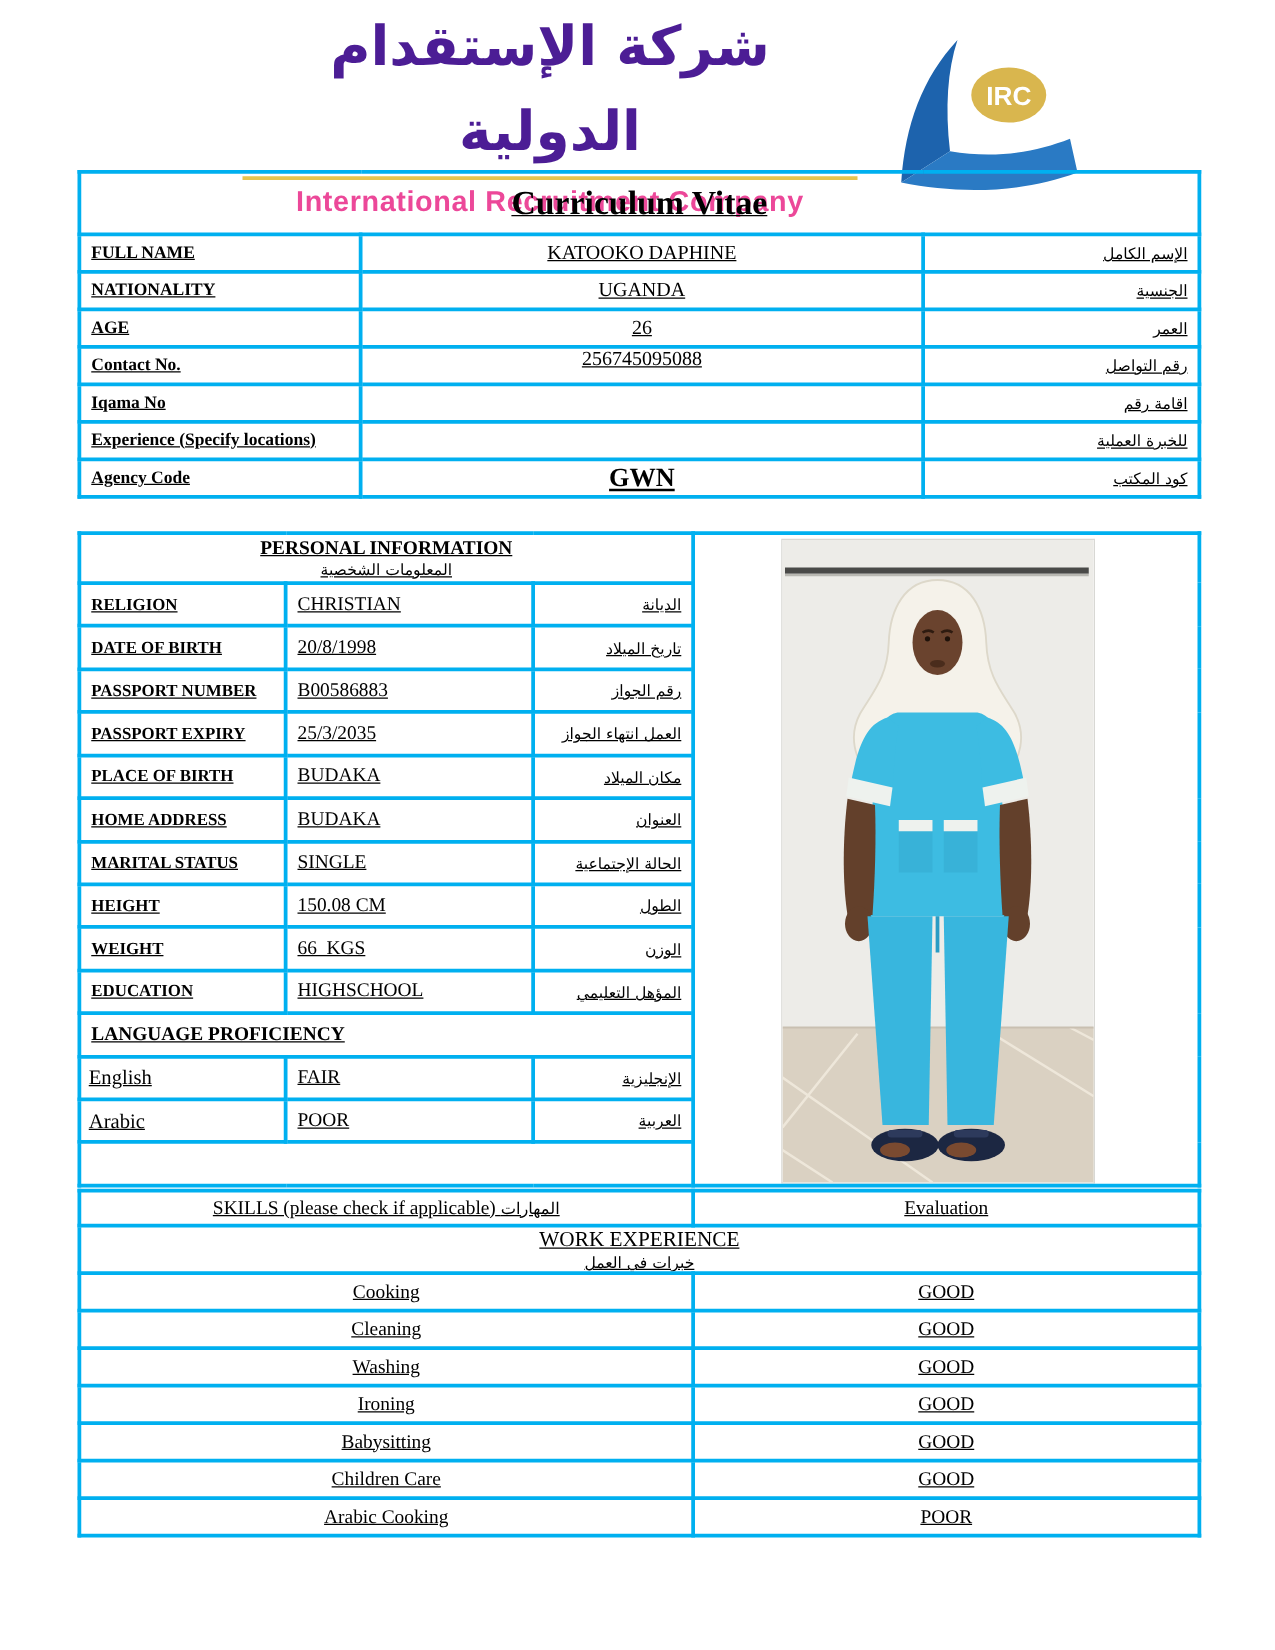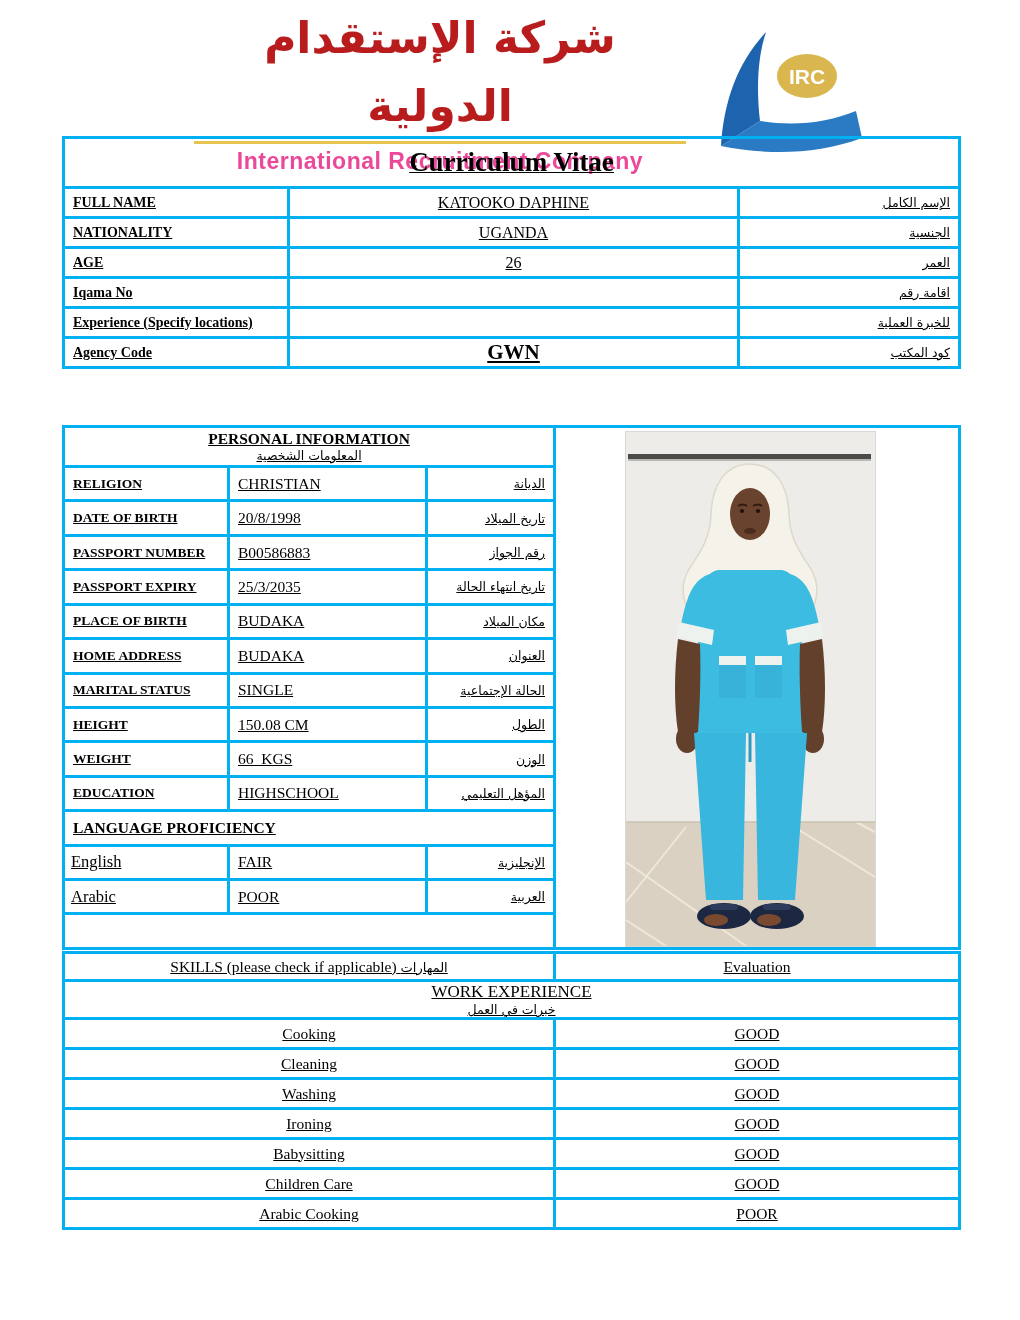--- a/index.html
+++ b/index.html
@@ -21,21 +21,21 @@
     display: flex;
     align-items: center;
     gap: 14px;
   }
   .logo-textblock { width: 500px; text-align: center; }
   .logo-arabic {
     font-family: "DejaVu Sans", sans-serif;
     font-weight: bold;
     font-size: 44px;
     line-height: 1.55;
-    color: #b91c1c;
+    color: #4c1d95;
     direction: rtl;
   }
   .logo-underline { height: 3px; background: #e6c44f; margin: 1px 4px 4px 4px; }
   .logo-english {
     font-family: "Liberation Sans", sans-serif;
     font-weight: bold;
     font-size: 23px;
     letter-spacing: 0.5px;
     color: #ec4899;
     white-space: nowrap;
@@ -137,20 +137,25 @@
       <td class="lbl">NATIONALITY</td>
       <td class="val">UGANDA</td>
       <td class="ar">الجنسية</td>
     </tr>
     <tr>
       <td class="lbl">AGE</td>
       <td class="val">26</td>
       <td class="ar">العمر</td>
     </tr>
     <tr>
+      <td class="lbl">Contact No.</td>
+      <td class="val" style="vertical-align:top;">256745095088</td>
+      <td class="ar">رقم التواصل</td>
+    </tr>
+    <tr>
       <td class="lbl">Iqama No</td>
       <td class="val"></td>
       <td class="ar">اقامة رقم</td>
     </tr>
     <tr>
       <td class="lbl">Experience (Specify locations)</td>
       <td class="val"></td>
       <td class="ar">للخبرة العملية</td>
     </tr>
     <tr>
@@ -239,21 +244,21 @@
       <td class="ar">تاريخ الميلاد</td>
     </tr>
     <tr>
       <td class="pi-lbl">PASSPORT NUMBER</td>
       <td class="pi-val">B00586883</td>
       <td class="ar">رقم الجواز</td>
     </tr>
     <tr>
       <td class="pi-lbl">PASSPORT EXPIRY</td>
       <td class="pi-val">25/3/2035</td>
-      <td class="ar">تاريخ انتهاء الحالة</td>
+      <td class="ar">العمل انتهاء الجواز</td>
     </tr>
     <tr>
       <td class="pi-lbl">PLACE OF BIRTH</td>
       <td class="pi-val">BUDAKA</td>
       <td class="ar">مكان الميلاد</td>
     </tr>
     <tr>
       <td class="pi-lbl">HOME ADDRESS</td>
       <td class="pi-val">BUDAKA</td>
       <td class="ar">العنوان</td>

